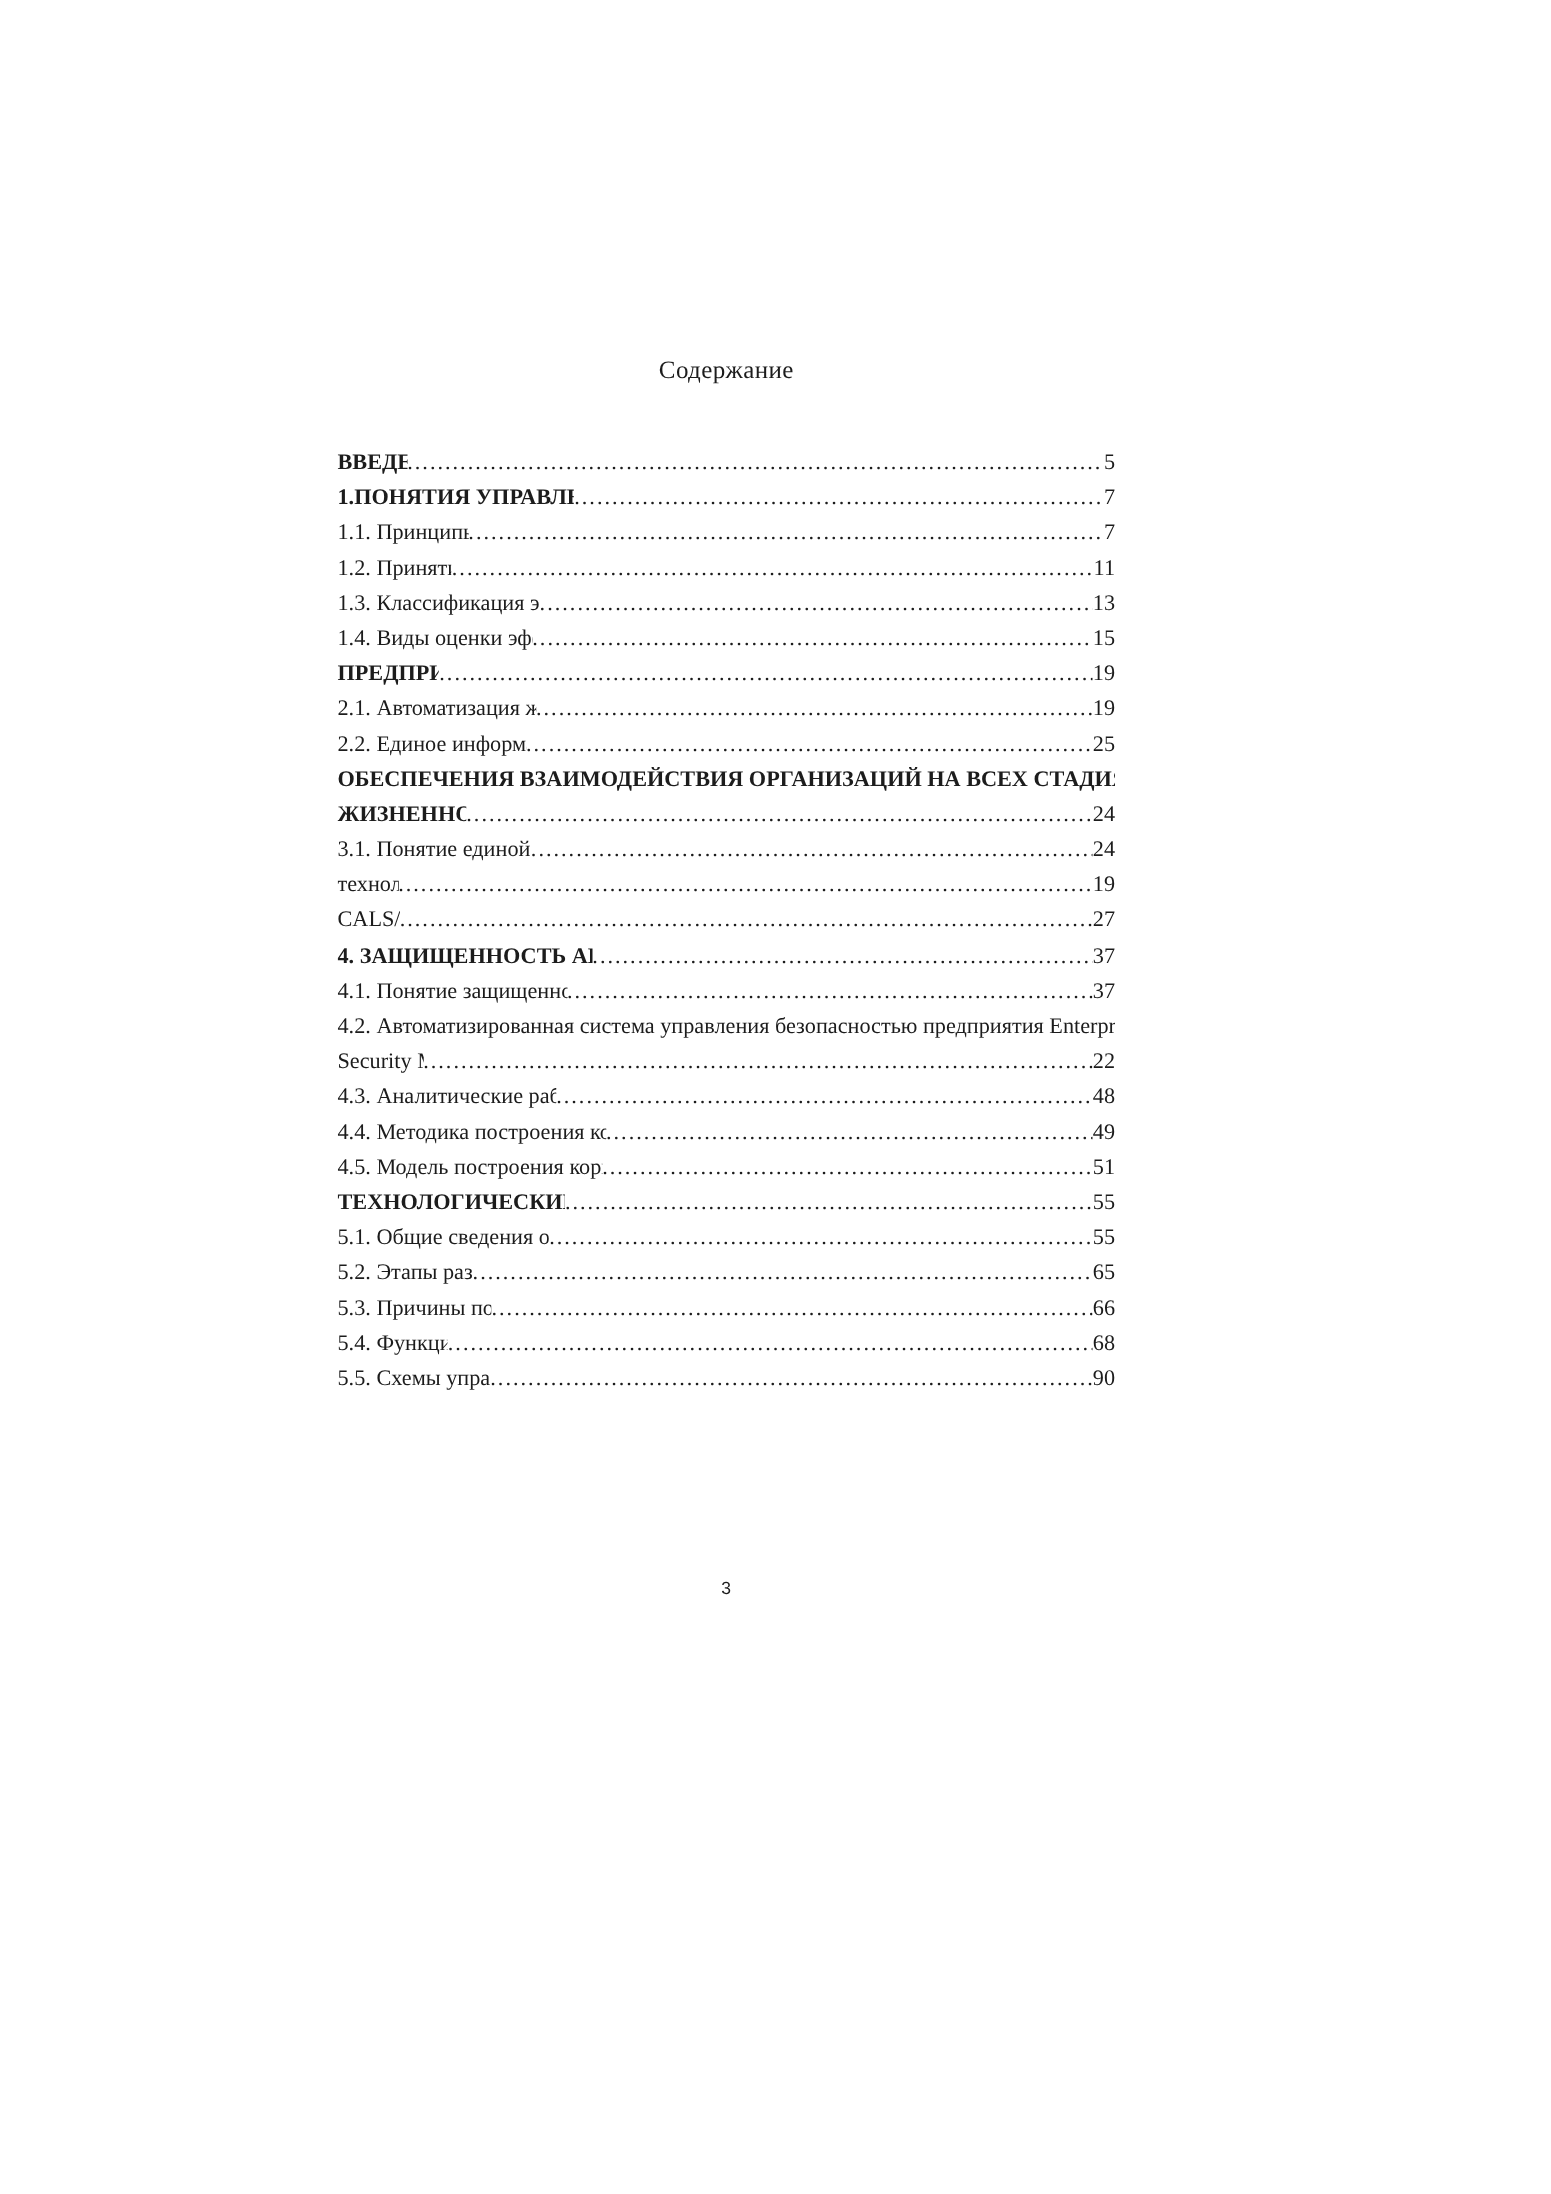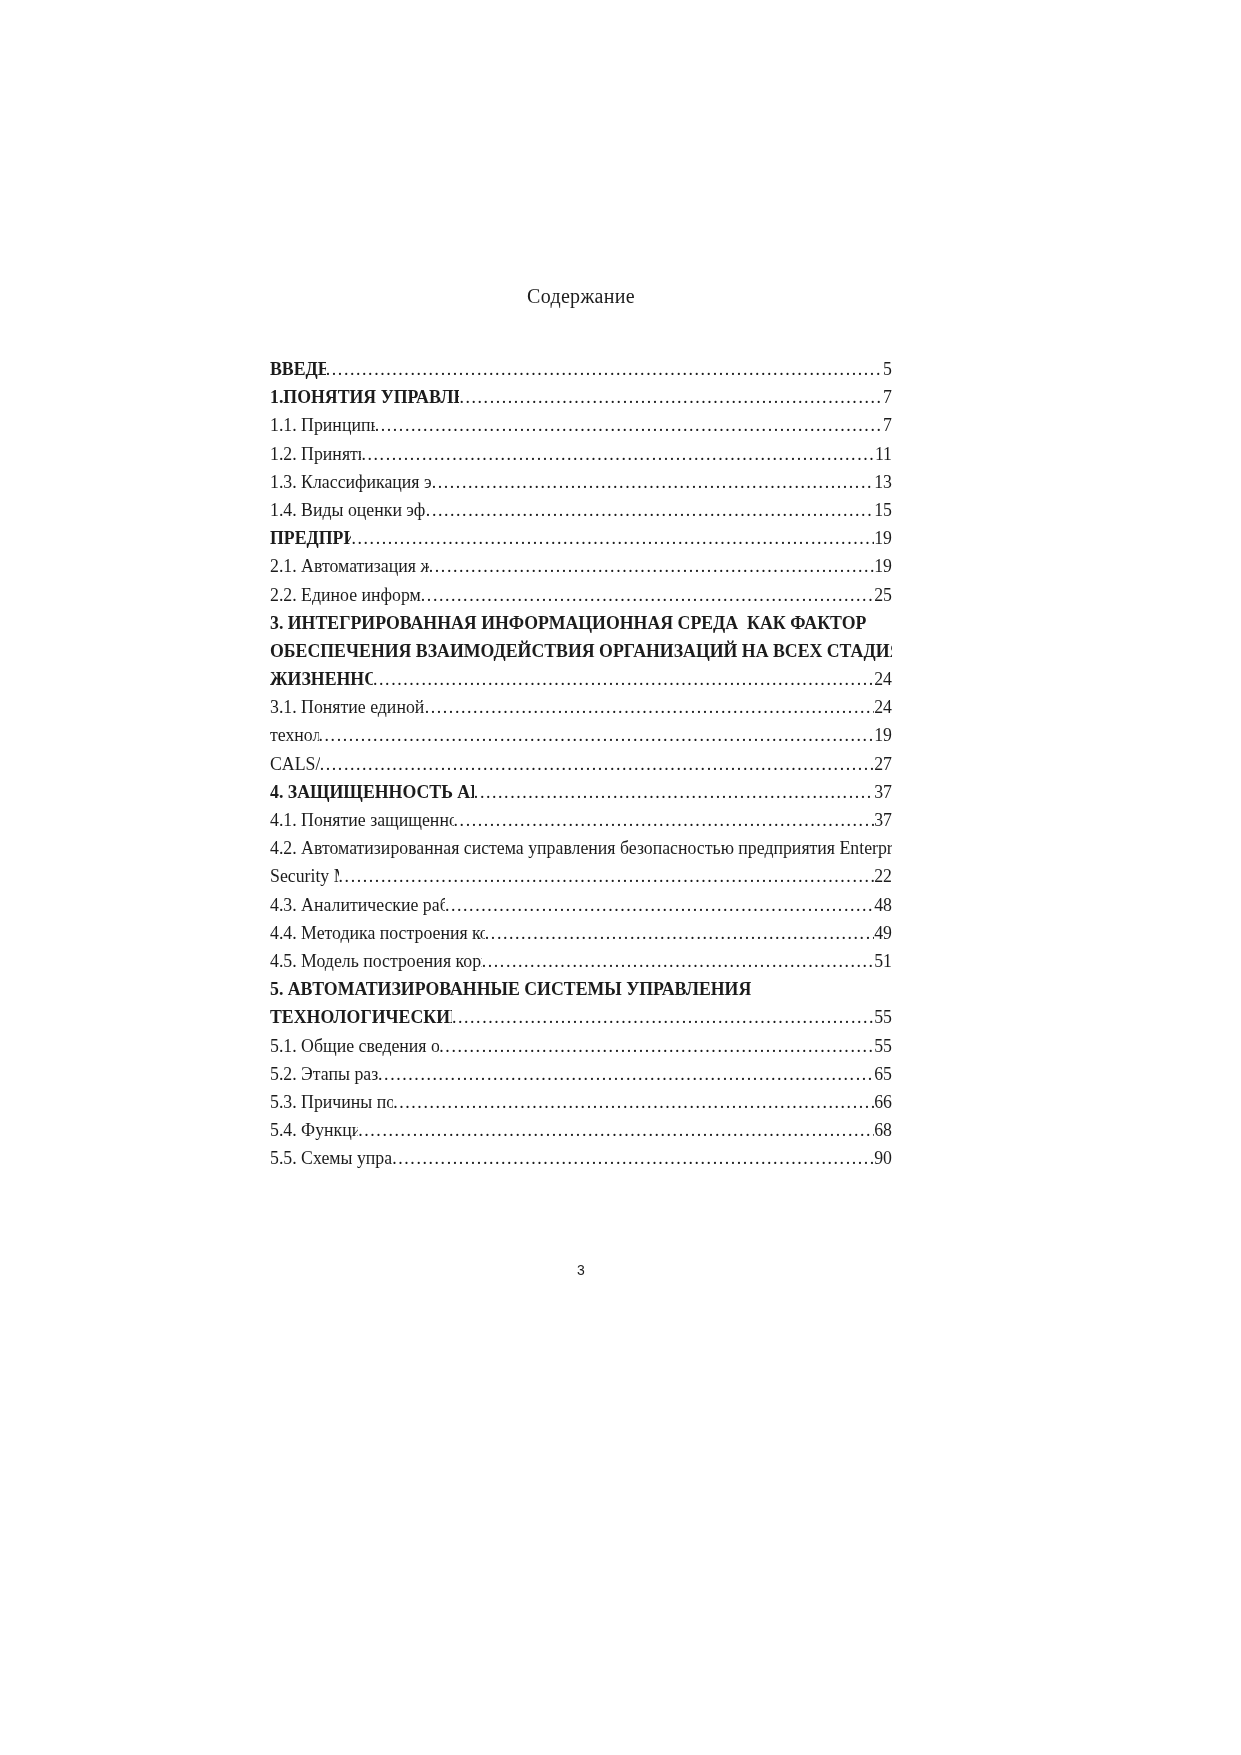--- a/index.html
+++ b/index.html
@@ -81,34 +81,32 @@
     <div class="toc" id="toc-list">
         <div class="toc-line bold"><span class="toc-text">ВВЕДЕНИЕ</span><span class="toc-leader"></span><span class="toc-page">5</span></div>
         <div class="toc-line bold"><span class="toc-text">1.ПОНЯТИЯ УПРАВЛЕНЧЕСКОЙ ДЕЯТЕЛЬНОСТИ</span><span class="toc-leader"></span><span class="toc-page">7</span></div>
         <div class="toc-line"><span class="toc-text">1.1. Принципы управления</span><span class="toc-leader"></span><span class="toc-page">7</span></div>
         <div class="toc-line"><span class="toc-text">1.2. Принятие решений</span><span class="toc-leader"></span><span class="toc-page">11</span></div>
         <div class="toc-line"><span class="toc-text">1.3. Классификация эффективности управления</span><span class="toc-leader"></span><span class="toc-page">13</span></div>
         <div class="toc-line"><span class="toc-text">1.4. Виды оценки эффективности управления</span><span class="toc-leader"></span><span class="toc-page">15</span></div>
         <div class="toc-line bold"><span class="toc-text">ПРЕДПРИЯТИЕМ</span><span class="toc-leader"></span><span class="toc-page">19</span></div>
         <div class="toc-line"><span class="toc-text">2.1. Автоматизация жизненного цикла изделия</span><span class="toc-leader"></span><span class="toc-page">19</span></div>
         <div class="toc-line"><span class="toc-text">2.2. Единое информационное пространство</span><span class="toc-leader"></span><span class="toc-page">25</span></div>
-        <div class="toc-line bold"><span class="toc-text">3. ИНТЕГРИРОВАННАЯ ИНФОРМАЦИОННАЯ СРЕДА  КАК ФАКТОР</span></div>
         <div class="toc-line bold"><span class="toc-text">ОБЕСПЕЧЕНИЯ ВЗАИМОДЕЙСТВИЯ ОРГАНИЗАЦИЙ НА ВСЕХ СТАДИЯХ</span></div>
         <div class="toc-line bold"><span class="toc-text">ЖИЗНЕННОГО ЦИКЛА</span><span class="toc-leader"></span><span class="toc-page">24</span></div>
         <div class="toc-line"><span class="toc-text">3.1. Понятие единой информационной среды</span><span class="toc-leader"></span><span class="toc-page">24</span></div>
         <div class="toc-line"><span class="toc-text">технологий</span><span class="toc-leader"></span><span class="toc-page">19</span></div>
         <div class="toc-line"><span class="toc-text">CALS/ИПИ</span><span class="toc-leader"></span><span class="toc-page">27</span></div>
         <div class="toc-line bold"><span class="toc-text">4. ЗАЩИЩЕННОСТЬ АВТОМАТИЗИРОВАННЫХ СИСТЕМ</span><span class="toc-leader"></span><span class="toc-page">37</span></div>
         <div class="toc-line"><span class="toc-text">4.1. Понятие защищенности автоматизированных систем</span><span class="toc-leader"></span><span class="toc-page">37</span></div>
         <div class="toc-line"><span class="toc-text">4.2. Автоматизированная система управления безопасностью предприятия Enterprise</span></div>
         <div class="toc-line"><span class="toc-text">Security Manager</span><span class="toc-leader"></span><span class="toc-page">22</span></div>
         <div class="toc-line"><span class="toc-text">4.3. Аналитические работы по оценке защищенности</span><span class="toc-leader"></span><span class="toc-page">48</span></div>
         <div class="toc-line"><span class="toc-text">4.4. Методика построения корпоративной системы защиты информации</span><span class="toc-leader"></span><span class="toc-page">49</span></div>
         <div class="toc-line"><span class="toc-text">4.5. Модель построения корпоративной  системы защиты информации</span><span class="toc-leader"></span><span class="toc-page">51</span></div>
-        <div class="toc-line bold"><span class="toc-text">5. АВТОМАТИЗИРОВАННЫЕ СИСТЕМЫ УПРАВЛЕНИЯ</span></div>
         <div class="toc-line bold"><span class="toc-text">ТЕХНОЛОГИЧЕСКИМИ ПРОЦЕССАМИ (АСУТП)</span><span class="toc-leader"></span><span class="toc-page">55</span></div>
         <div class="toc-line"><span class="toc-text">5.1. Общие сведения о технологических процессах</span><span class="toc-leader"></span><span class="toc-page">55</span></div>
         <div class="toc-line"><span class="toc-text">5.2. Этапы развития АСУТП</span><span class="toc-leader"></span><span class="toc-page">65</span></div>
         <div class="toc-line"><span class="toc-text">5.3. Причины появления АСУ ТП</span><span class="toc-leader"></span><span class="toc-page">66</span></div>
         <div class="toc-line"><span class="toc-text">5.4. Функции АСУ ТП</span><span class="toc-leader"></span><span class="toc-page">68</span></div>
         <div class="toc-line"><span class="toc-text">5.5. Схемы управления в АСУТП</span><span class="toc-leader"></span><span class="toc-page">90</span></div>
       </div>
   </div>
   <div class="page-number">3</div>
 </div>

